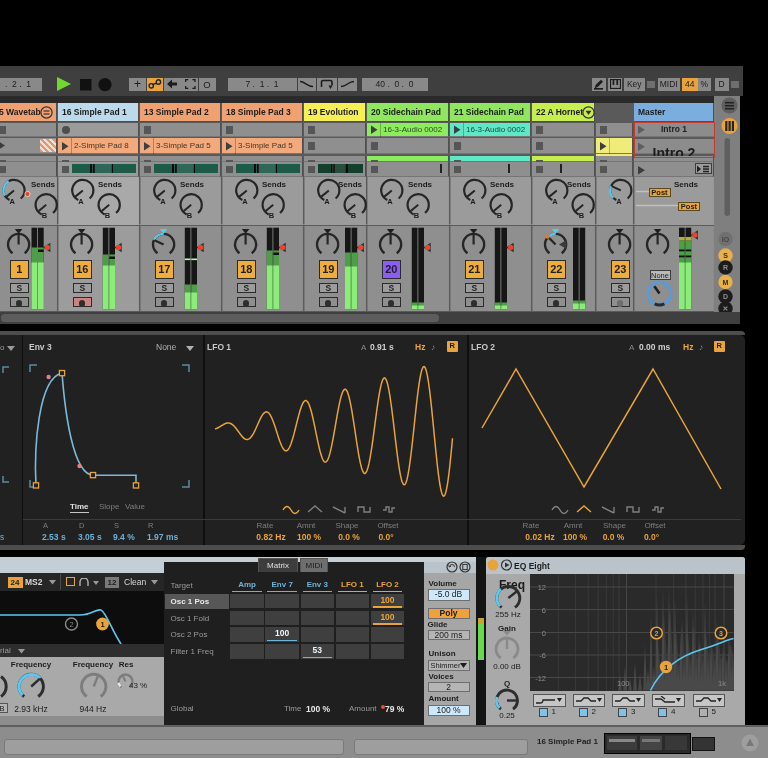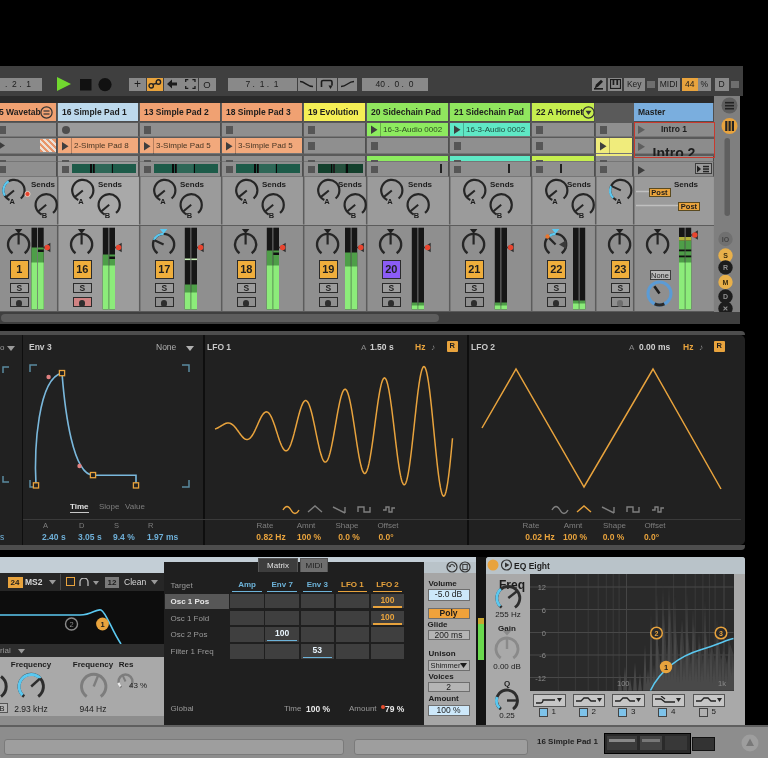--- a/index.html
+++ b/index.html
@@ -553,27 +553,27 @@
       <circle cx="25.6" cy="43" r="2.2" fill="#e08080"></circle>
       <circle cx="56.5" cy="132" r="2.2" fill="#e08080"></circle>
     </svg>
 <div style="position:absolute;left:70px;top:501.5px;color:#e0e0e0;font-size:8px;font-weight:bold;border-bottom:1.5px solid #c8c8c8;padding-bottom:1.5px;">Time</div>
 <div style="position:absolute;left:99px;top:501.5px;color:#7f7f7f;font-size:8px;">Slope</div>
 <div style="position:absolute;left:125px;top:501.5px;color:#7f7f7f;font-size:8px;">Value</div>
 <div style="position:absolute;left:43px;top:521px;color:#7f7f7f;font-size:7.5px;">A</div>
 <div style="position:absolute;left:79px;top:521px;color:#7f7f7f;font-size:7.5px;">D</div>
 <div style="position:absolute;left:114px;top:521px;color:#7f7f7f;font-size:7.5px;">S</div>
 <div style="position:absolute;left:148px;top:521px;color:#7f7f7f;font-size:7.5px;">R</div>
-<div style="position:absolute;left:42px;top:531.5px;color:#6fb0d8;font-size:8.5px;font-weight:bold;">2.40 s</div>
+<div style="position:absolute;left:42px;top:531.5px;color:#6fb0d8;font-size:8.5px;font-weight:bold;">2.53 s</div>
 <div style="position:absolute;left:78px;top:531.5px;color:#6fb0d8;font-size:8.5px;font-weight:bold;">3.05 s</div>
 <div style="position:absolute;left:113px;top:531.5px;color:#6fb0d8;font-size:8.5px;font-weight:bold;">9.4 %</div>
 <div style="position:absolute;left:147px;top:531.5px;color:#6fb0d8;font-size:8.5px;font-weight:bold;">1.97 ms</div>
 <div style="position:absolute;left:207px;top:342px;color:#c8c8c8;font-size:8.5px;font-weight:bold;">LFO 1</div>
 <div style="position:absolute;left:361px;top:342.5px;color:#8a8a8a;font-size:8px;">A</div>
-<div style="position:absolute;left:370px;top:342px;color:#d0d0d0;font-size:8.5px;font-weight:bold;">1.50 s</div>
+<div style="position:absolute;left:370px;top:342px;color:#d0d0d0;font-size:8.5px;font-weight:bold;">0.91 s</div>
 <div style="position:absolute;left:415px;top:342px;color:#e8a33d;font-size:8.5px;font-weight:bold;">Hz</div>
 <div style="position:absolute;left:431px;top:342px;color:#8a8a8a;font-size:8.5px;">♪</div>
 <div style="position:absolute;left:447px;top:341px;width:10.5px;height:10.5px;background:#e8a33d;color:#1c1c1c;font-size:7.5px;font-weight:bold;text-align:center;line-height:10.5px;border-radius:1px;">R</div>
 <svg style="position:absolute;left:203px;top:334px" width="264" height="184">
       <polyline points="12.0,94.9 12.5,94.8 13.0,94.6 13.5,94.5 14.0,94.2 14.5,94.0 15.0,93.8 15.5,93.5 16.0,93.2 16.5,92.9 17.0,92.6 17.5,92.3 18.0,92.0 18.5,91.7 19.0,91.4 19.5,91.1 20.0,90.8 20.5,90.5 21.0,90.2 21.5,90.0 22.0,89.7 22.5,89.5 23.0,89.3 23.5,89.2 24.0,89.1 24.5,89.0 25.0,89.0 25.5,89.0 26.0,89.0 26.5,89.1 27.0,89.3 27.5,89.5 28.0,89.7 28.5,90.0 29.0,90.3 29.5,90.7 30.0,91.1 30.5,91.5 31.0,92.0 31.5,92.6 32.0,93.1 32.5,93.7 33.0,94.3 33.5,95.0 34.0,95.7 34.5,96.3 35.0,97.0 35.5,97.7 36.0,98.4 36.5,99.1 37.0,99.8 37.5,100.5 38.0,101.1 38.5,101.7 39.0,102.3 39.5,102.9 40.0,103.4 40.5,103.9 41.0,104.3 41.5,104.7 42.0,105.0 42.5,105.2 43.0,105.4 43.5,105.5 44.0,105.5 44.5,105.5 45.0,105.4 45.5,105.2 46.0,104.9 46.5,104.6 47.0,104.2 47.5,103.7 48.0,103.1 48.5,102.5 49.0,101.8 49.5,101.0 50.0,100.2 50.5,99.3 51.0,98.4 51.5,97.4 52.0,96.4 52.5,95.3 53.0,94.2 53.5,93.1 54.0,92.0 54.5,90.9 55.0,89.7 55.5,88.6 56.0,87.5 56.5,86.4 57.0,85.4 57.5,84.4 58.0,83.4 58.5,82.5 59.0,81.7 59.5,80.9 60.0,80.2 60.5,79.6 61.0,79.1 61.5,78.6 62.0,78.3 62.5,78.0 63.0,77.9 63.5,77.8 64.0,77.9 64.5,78.1 65.0,78.4 65.5,78.8 66.0,79.3 66.5,79.9 67.0,80.6 67.5,81.5 68.0,82.4 68.5,83.4 69.0,84.5 69.5,85.7 70.0,86.9 70.5,88.3 71.0,89.7 71.5,91.1 72.0,92.6 72.5,94.1 73.0,95.7 73.5,97.2 74.0,98.8 74.5,100.4 75.0,101.9 75.5,103.4 76.0,104.9 76.5,106.4 77.0,107.7 77.5,109.1 78.0,110.3 78.5,111.5 79.0,112.5 79.5,113.5 80.0,114.3 80.5,115.1 81.0,115.7 81.5,116.2 82.0,116.5 82.5,116.7 83.0,116.8 83.5,116.7 84.0,116.5 84.5,116.2 85.0,115.7 85.5,115.0 86.0,114.2 86.5,113.3 87.0,112.2 87.5,111.1 88.0,109.8 88.5,108.3 89.0,106.8 89.5,105.2 90.0,103.5 90.5,101.7 91.0,99.9 91.5,97.9 92.0,96.0 92.5,94.0 93.0,92.0 93.5,90.0 94.0,88.0 94.5,86.0 95.0,84.0 95.5,82.1 96.0,80.3 96.5,78.5 97.0,76.8 97.5,75.2 98.0,73.7 98.5,72.3 99.0,71.1 99.5,69.9 100.0,69.0 100.5,68.2 101.0,67.5 101.5,67.0 102.0,66.7 102.5,66.6 103.0,66.6 103.5,66.8 104.0,67.2 104.5,67.8 105.0,68.5 105.5,69.4 106.0,70.5 106.5,71.8 107.0,73.2 107.5,74.8 108.0,76.5 108.5,78.3 109.0,80.3 109.5,82.3 110.0,84.5 110.5,86.8 111.0,89.1 111.5,91.5 112.0,93.9 112.5,96.3 113.0,98.8 113.5,101.3 114.0,103.7 114.5,106.1 115.0,108.4 115.5,110.7 116.0,112.9 116.5,115.0 117.0,117.0 117.5,118.8 118.0,120.6 118.5,122.1 119.0,123.5 119.5,124.8 120.0,125.8 120.5,126.7 121.0,127.4 121.5,127.8 122.0,128.1 122.5,128.1 123.0,127.9 123.5,127.5 124.0,126.9 124.5,126.1 125.0,125.1 125.5,123.8 126.0,122.4 126.5,120.8 127.0,119.0 127.5,117.0 128.0,114.9 128.5,112.6 129.0,110.2 129.5,107.7 130.0,105.0 130.5,102.3 131.0,99.5 131.5,96.7 132.0,93.8 132.5,90.9 133.0,88.0 133.5,85.1 134.0,82.2 134.5,79.4 135.0,76.7 135.5,74.1 136.0,71.6 136.5,69.2 137.0,66.9 137.5,64.9 138.0,62.9 138.5,61.2 139.0,59.7 139.5,58.4 140.0,57.3 140.5,56.4 141.0,55.8 141.5,55.4 142.0,55.2 142.5,55.3 143.0,55.7 143.5,56.3 144.0,57.2 144.5,58.3 145.0,59.6 145.5,61.2 146.0,62.9 146.5,65.0 147.0,67.2 147.5,69.6 148.0,72.1 148.5,74.9 149.0,77.7 149.5,80.8 150.0,83.9 150.5,87.1 151.0,90.3 151.5,93.7 152.0,97.0 152.5,100.4 153.0,103.7 153.5,107.0 154.0,110.3 154.5,113.4 155.0,116.5 155.5,119.5 156.0,122.3 156.5,124.9 157.0,127.4 157.5,129.7 158.0,131.8 158.5,133.6 159.0,135.2 159.5,136.6 160.0,137.7 160.5,138.5 161.0,139.1 161.5,139.4 162.0,139.4 162.5,139.1 163.0,138.5 163.5,137.7 164.0,136.6 164.5,135.1 165.0,133.5 165.5,131.5 166.0,129.4 166.5,126.9 167.0,124.3 167.5,121.4 168.0,118.4 168.5,115.2 169.0,111.9 169.5,108.4 170.0,104.8 170.5,101.1 171.0,97.3 171.5,93.6 172.0,89.7 172.5,85.9 173.0,82.2 173.5,78.5 174.0,74.8 174.5,71.3 175.0,67.9 175.5,64.7 176.0,61.6 176.5,58.7 177.0,56.0 177.5,53.6 178.0,51.4 178.5,49.4 179.0,47.7 179.5,46.4 180.0,45.3 180.5,44.5 181.0,44.1 181.5,43.9 182.0,44.1 182.5,44.6 183.0,45.4 183.5,46.5 184.0,48.0 184.5,49.7 185.0,51.8 185.5,54.1 186.0,56.7 186.5,59.6 187.0,62.6 187.5,66.0 188.0,69.5 188.5,73.2 189.0,77.0 189.5,81.0 190.0,85.1 190.5,89.2 191.0,93.4 191.5,97.7 192.0,101.9 192.5,106.2 193.0,110.3 193.5,114.4 194.0,118.4 194.5,122.3 195.0,126.0 195.5,129.5 196.0,132.9 196.5,136.0 197.0,138.8 197.5,141.4 198.0,143.7 198.5,145.7 199.0,147.4 199.5,148.7 200.0,149.7 200.5,150.4 201.0,150.7 201.5,150.7 202.0,150.3 202.5,149.6 203.0,148.5 203.5,147.0 204.0,145.2 204.5,143.1 205.0,140.6 205.5,137.9 206.0,134.9 206.5,131.6 207.0,128.0 207.5,124.2 208.0,120.2 208.5,116.0 209.0,111.7 209.5,107.2 210.0,102.7 210.5,98.0 211.0,93.3 211.5,88.6 212.0,83.9 212.5,79.3 213.0,74.7 213.5,70.2 214.0,65.9 214.5,61.7 215.0,57.7 215.5,54.0 216.0,50.4 216.5,47.2 217.0,44.2 217.5,41.5 218.0,39.1 218.5,37.1 219.0,35.5 219.5,34.2 220.0,33.3 220.5,32.7 221.0,32.6 221.5,32.8 222.0,33.5 222.5,34.5 223.0,35.9 223.5,37.7 224.0,39.9 224.5,42.4 225.0,45.3 225.5,48.5 226.0,52.0 226.5,55.7 227.0,59.8 227.5,64.1 228.0,68.6 228.5,73.2 229.0,78.1 229.5,83.0 230.0,88.1 230.5,93.2 231.0,98.4 231.5,103.5 232.0,108.6 232.5,113.7 233.0,118.6 233.5,123.4 234.0,128.1 234.5,132.6 235.0,136.8 235.5,140.8 236.0,144.5 236.5,147.9 237.0,151.0 237.5,153.7 238.0,156.1 238.5,158.1 239.0,159.7 239.5,160.9 240.0,161.7 240.5,162.1 241.0,162.0 241.5,161.5 242.0,160.6 242.5,159.2 243.0,157.5 243.5,155.3 244.0,152.7 244.5,149.8 245.0,146.5 245.5,142.8 246.0,138.8 246.5,134.6 247.0,130.0 247.5,125.2 248.0,120.2 248.5,115.0 249.0,109.7 249.5,104.2" fill="none" stroke="#e8a33d" stroke-width="1.5"></polyline>
     </svg>
 <svg style="position:absolute;left:281px;top:503px" width="130" height="14">
       <path d="M2,6 q4,-7 8,0 q4,7 8,0" fill="none" stroke="#e8a33d" stroke-width="1.4" transform="translate(0,1)"></path>
       <path d="M27,9 l7,-6 l7,6" fill="none" stroke="#7f7f7f" stroke-width="1.4"></path>
       <path d="M52,4 l12,6 m0,-6 v6" fill="none" stroke="#7f7f7f" stroke-width="1.4"></path>

